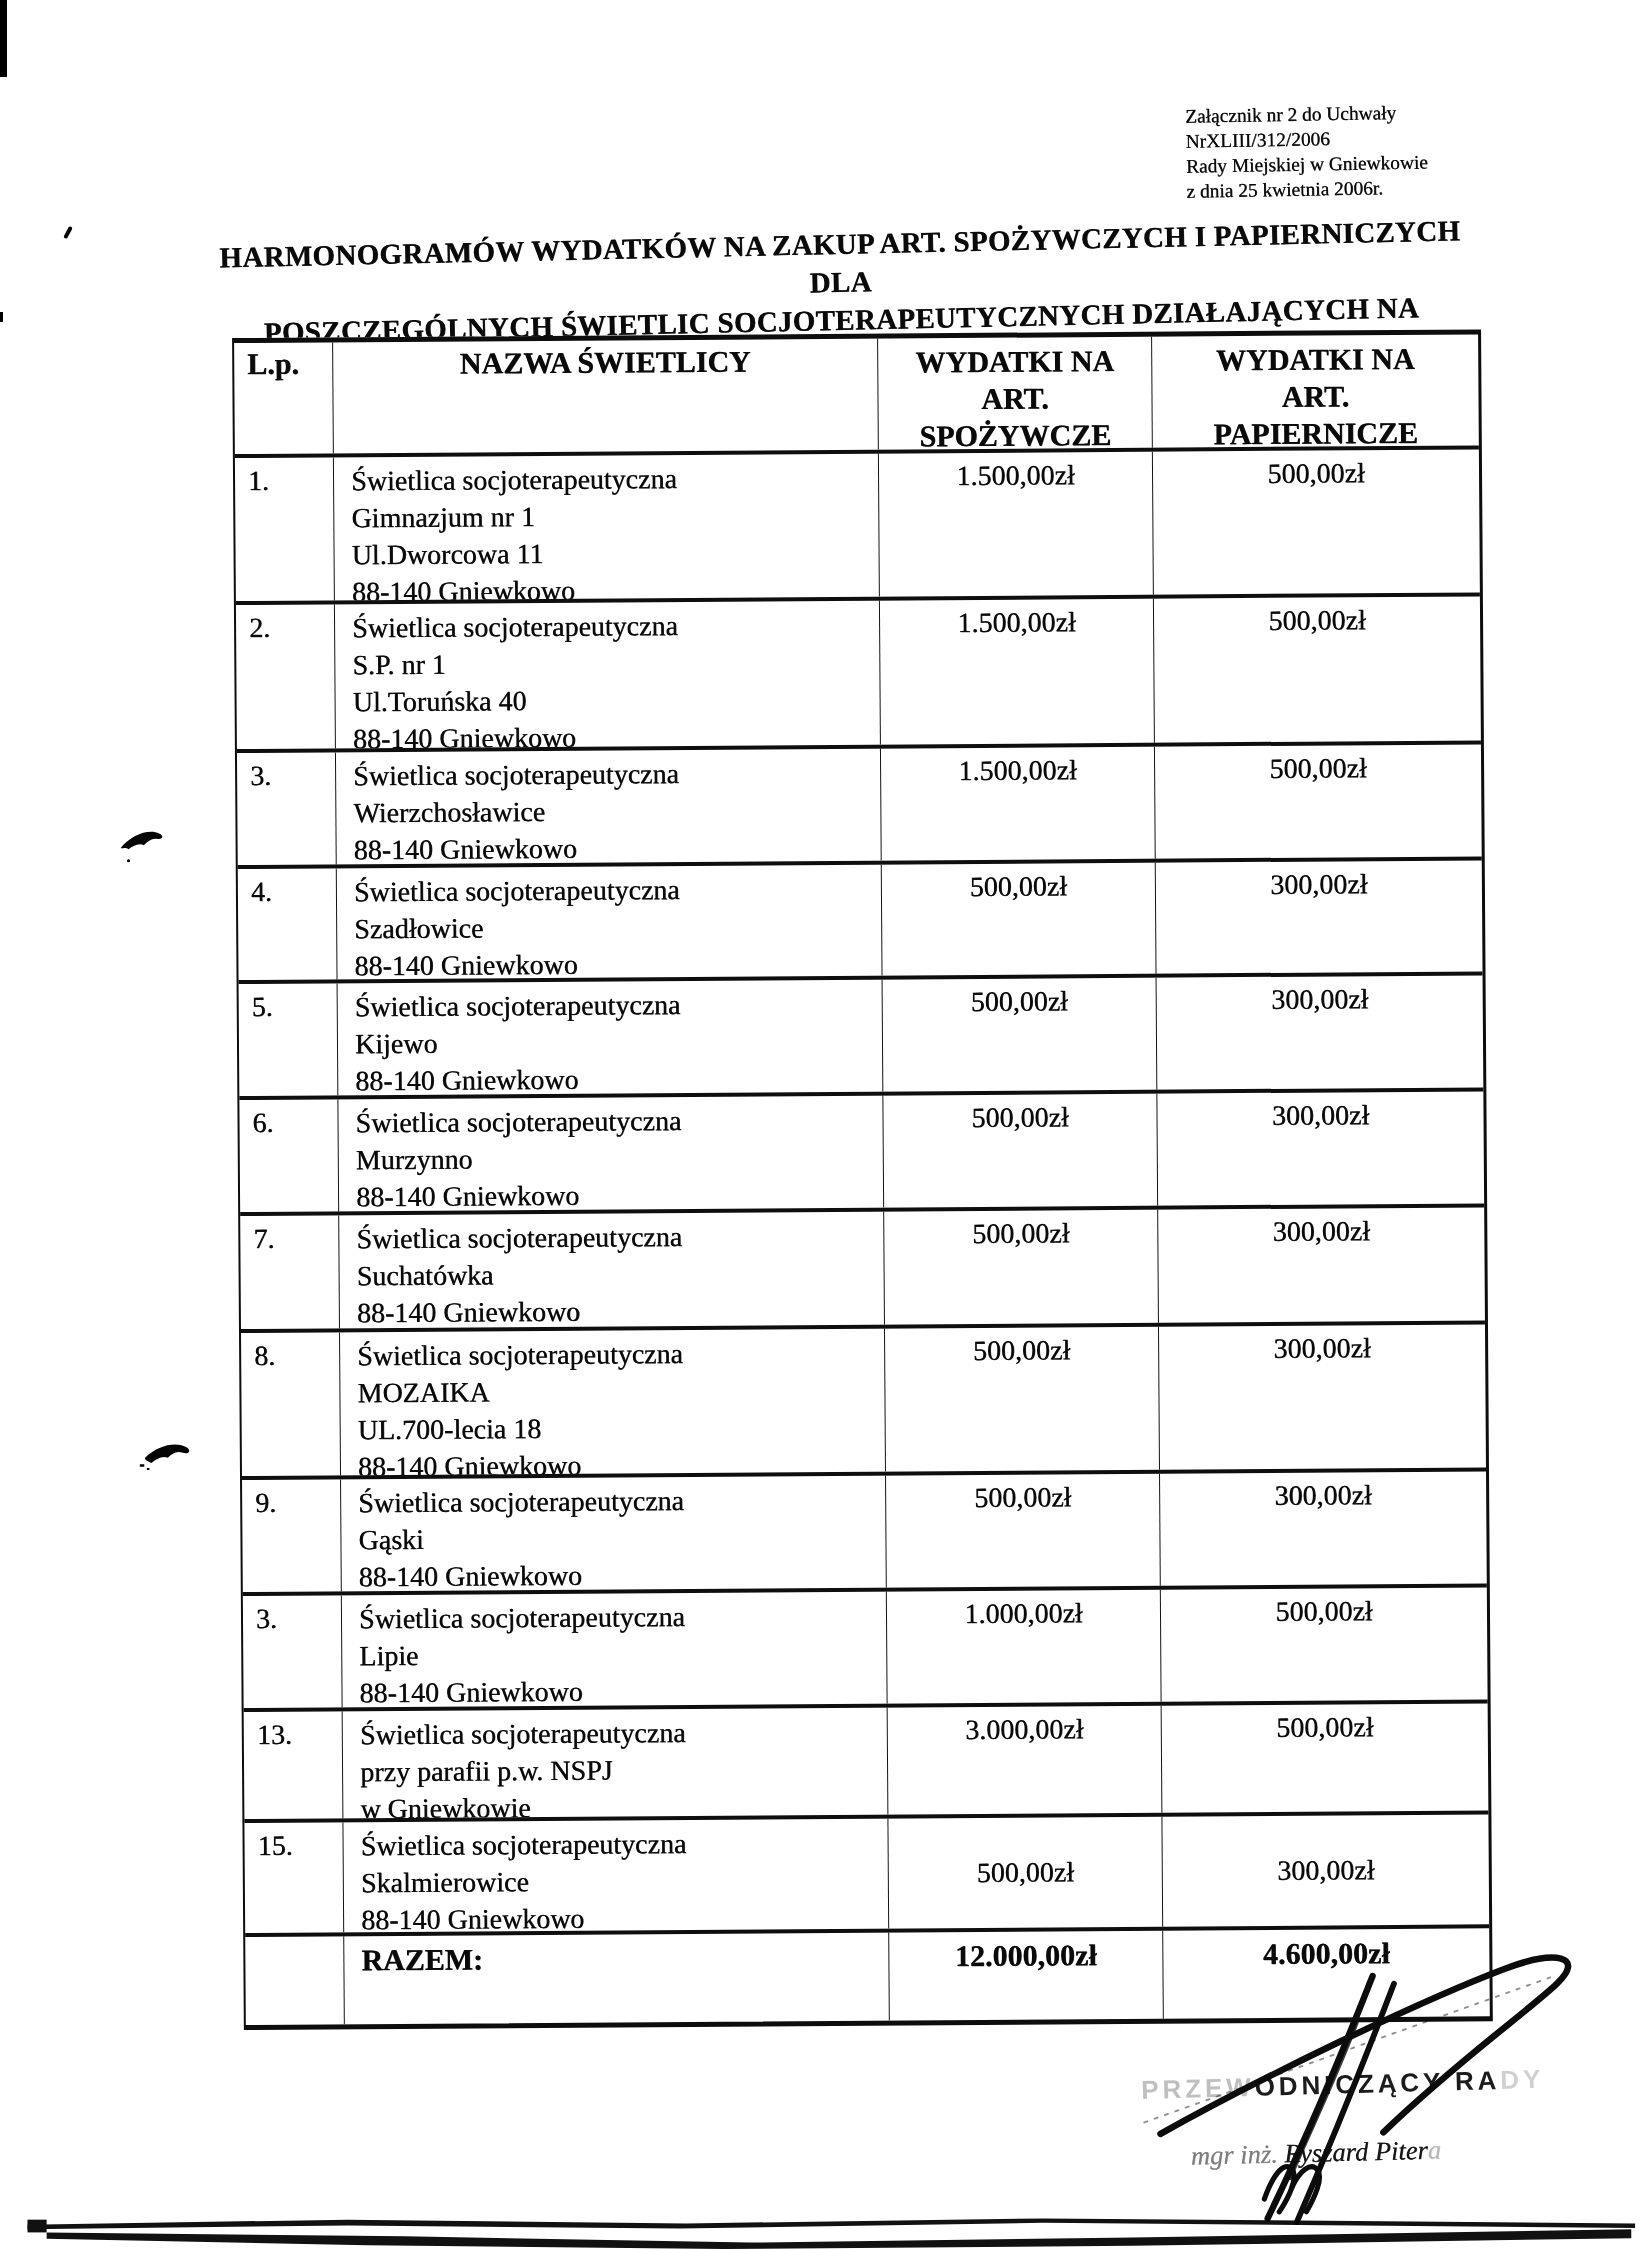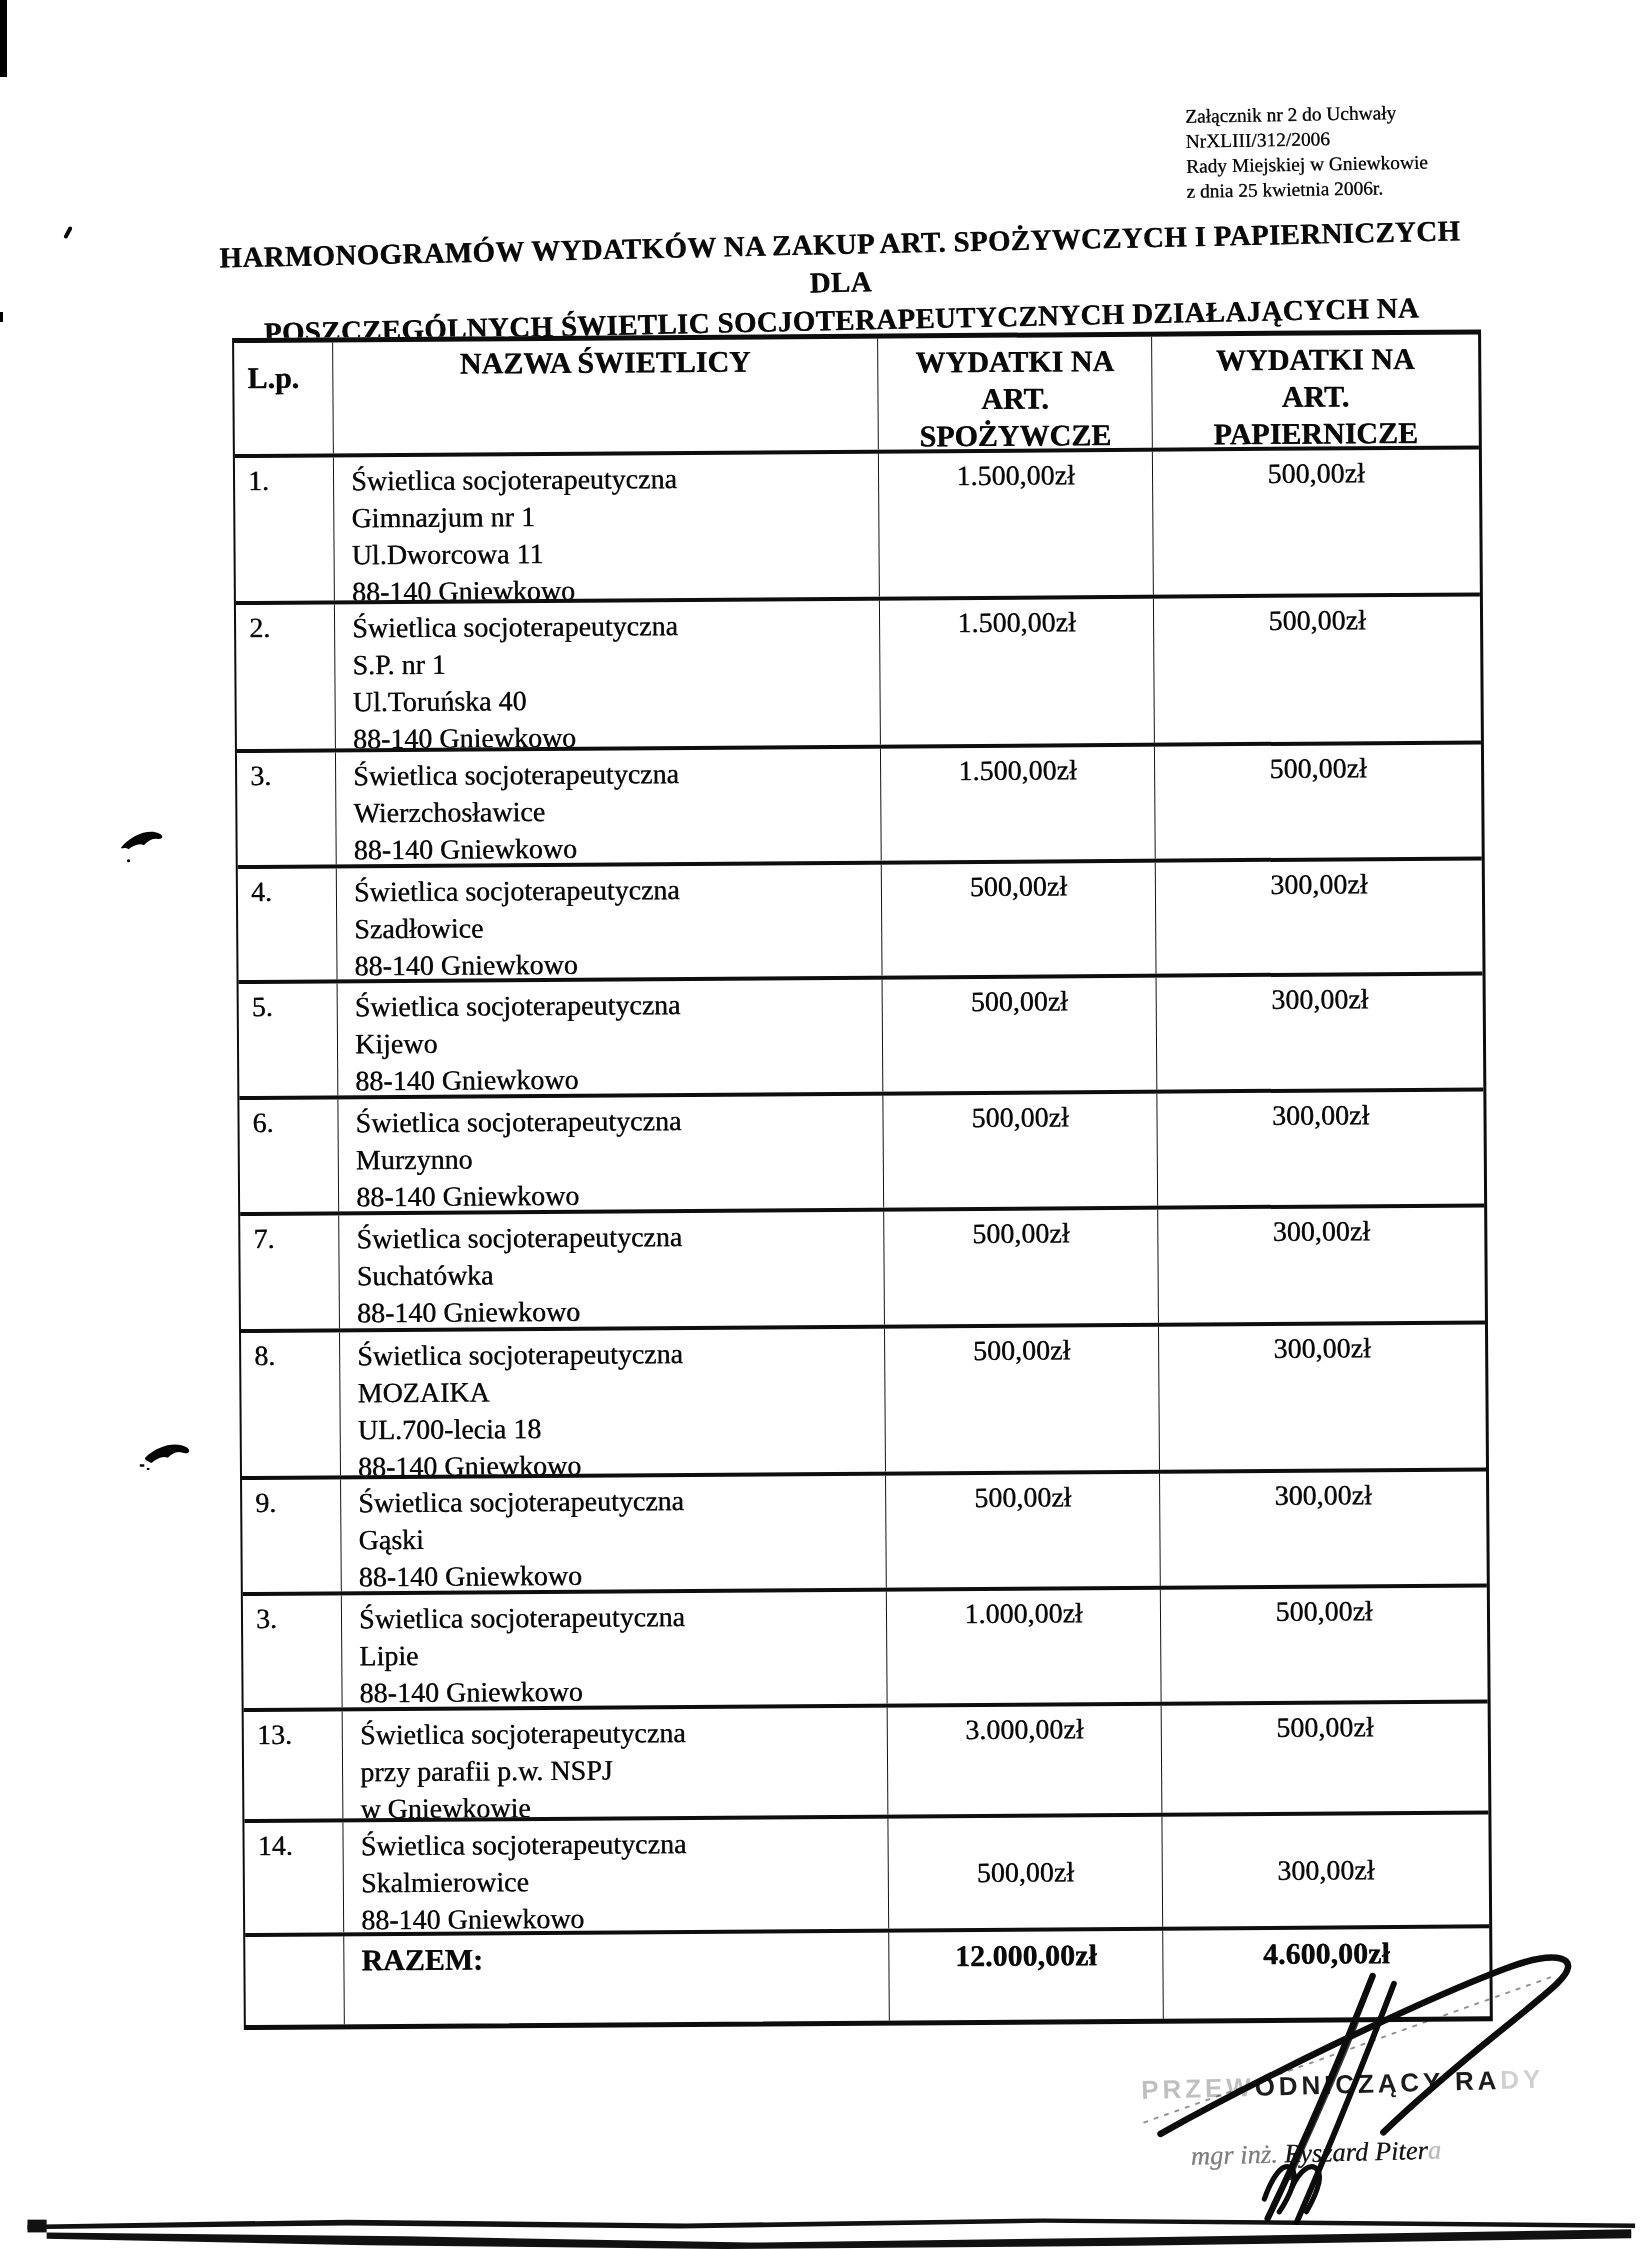--- a/index.html
+++ b/index.html
@@ -38,21 +38,21 @@
   .cell{box-sizing:border-box;overflow:hidden;}
   .c-lp{width:98px;padding:6.5px 0 0 13px;font-size:28px;}
   .c-name{width:545px;border-left:1.9px solid #141414;padding:5.2px 0 0 17px;font-size:28px;}
   .c-food{width:274px;border-left:1.9px solid #141414;}
   .c-paper{flex:1;border-left:1.9px solid #141414;}
   .amt{font-size:28px;text-align:center;padding-top:6.5px;}
   .amt-mid{display:flex;align-items:center;justify-content:center;padding-top:0;}
   .nline{line-height:37px;white-space:nowrap;}
 
   .thead{height:111px;font-weight:bold;}
-  .thead .c-lp{font-size:30px;padding-top:18px;}
+  .thead .c-lp{font-size:30px;padding-top:4px;}
   .thead .c-name{text-align:center;padding:5.2px 0 0 0;font-size:30px;}
   .thead .hstack{text-align:center;font-size:30px;line-height:37px;padding-top:5.2px;}
 
   .trow.total{height:92px;font-weight:bold;}
   .total-label{font-size:30px;padding-top:6.5px;}
   .trow.total .amt{font-size:30px;}
 
   
   .stamp{
     position:absolute;left:1133px;top:2073px;
@@ -216,21 +216,21 @@
           <div class="cell c-lp">13.</div>
           <div class="cell c-name">
             <div class="nline">Świetlica socjoterapeutyczna</div>
             <div class="nline">przy parafii p.w. NSPJ</div>
             <div class="nline">w Gniewkowie</div>
           </div>
           <div class="cell c-food amt">3.000,00zł</div>
           <div class="cell c-paper amt">500,00zł</div>
         </div>
         <div class="trow" style="height: 114px;">
-          <div class="cell c-lp">14.</div>
+          <div class="cell c-lp">15.</div>
           <div class="cell c-name">
             <div class="nline">Świetlica socjoterapeutyczna</div>
             <div class="nline">Skalmierowice</div>
             <div class="nline">88-140 Gniewkowo</div>
           </div>
           <div class="cell c-food amt amt-mid">500,00zł</div>
           <div class="cell c-paper amt amt-mid">300,00zł</div>
         </div>
       </div>
 

